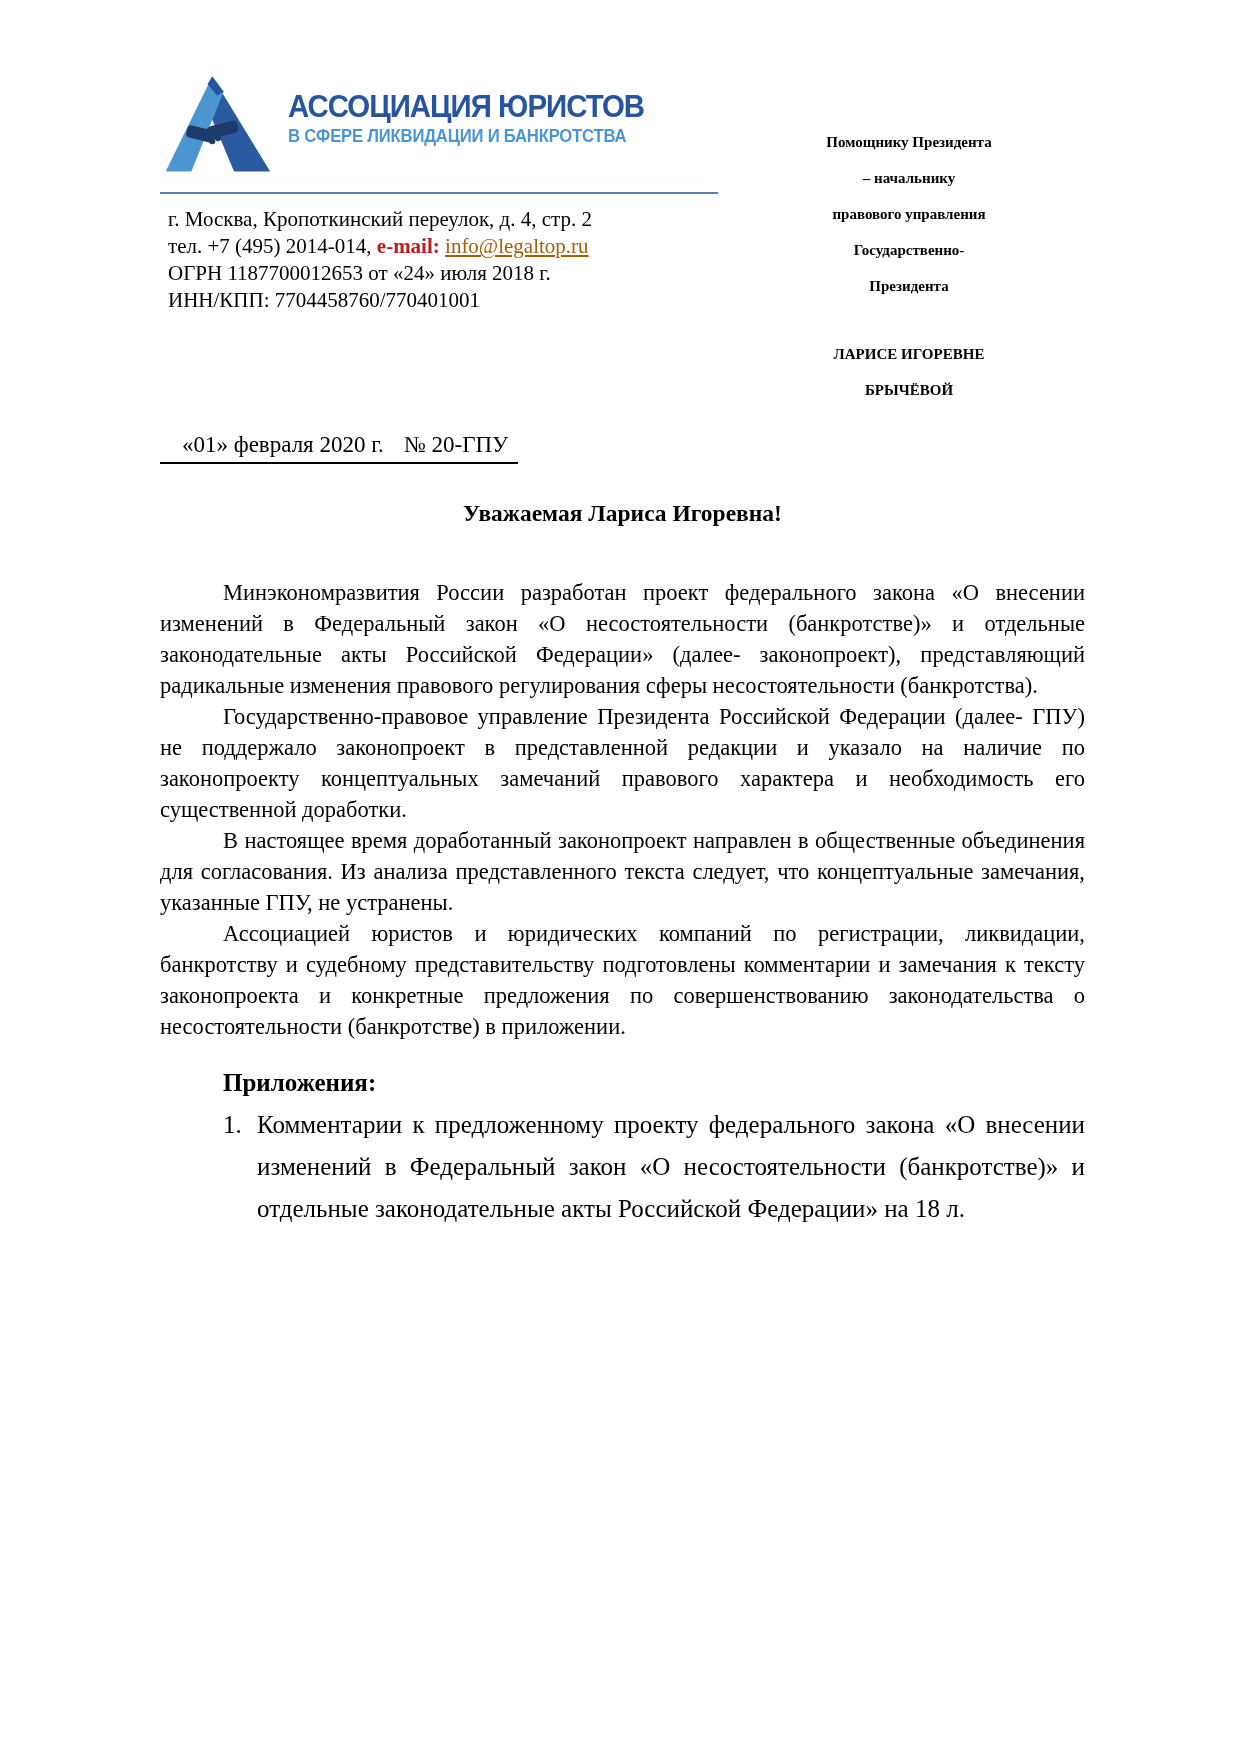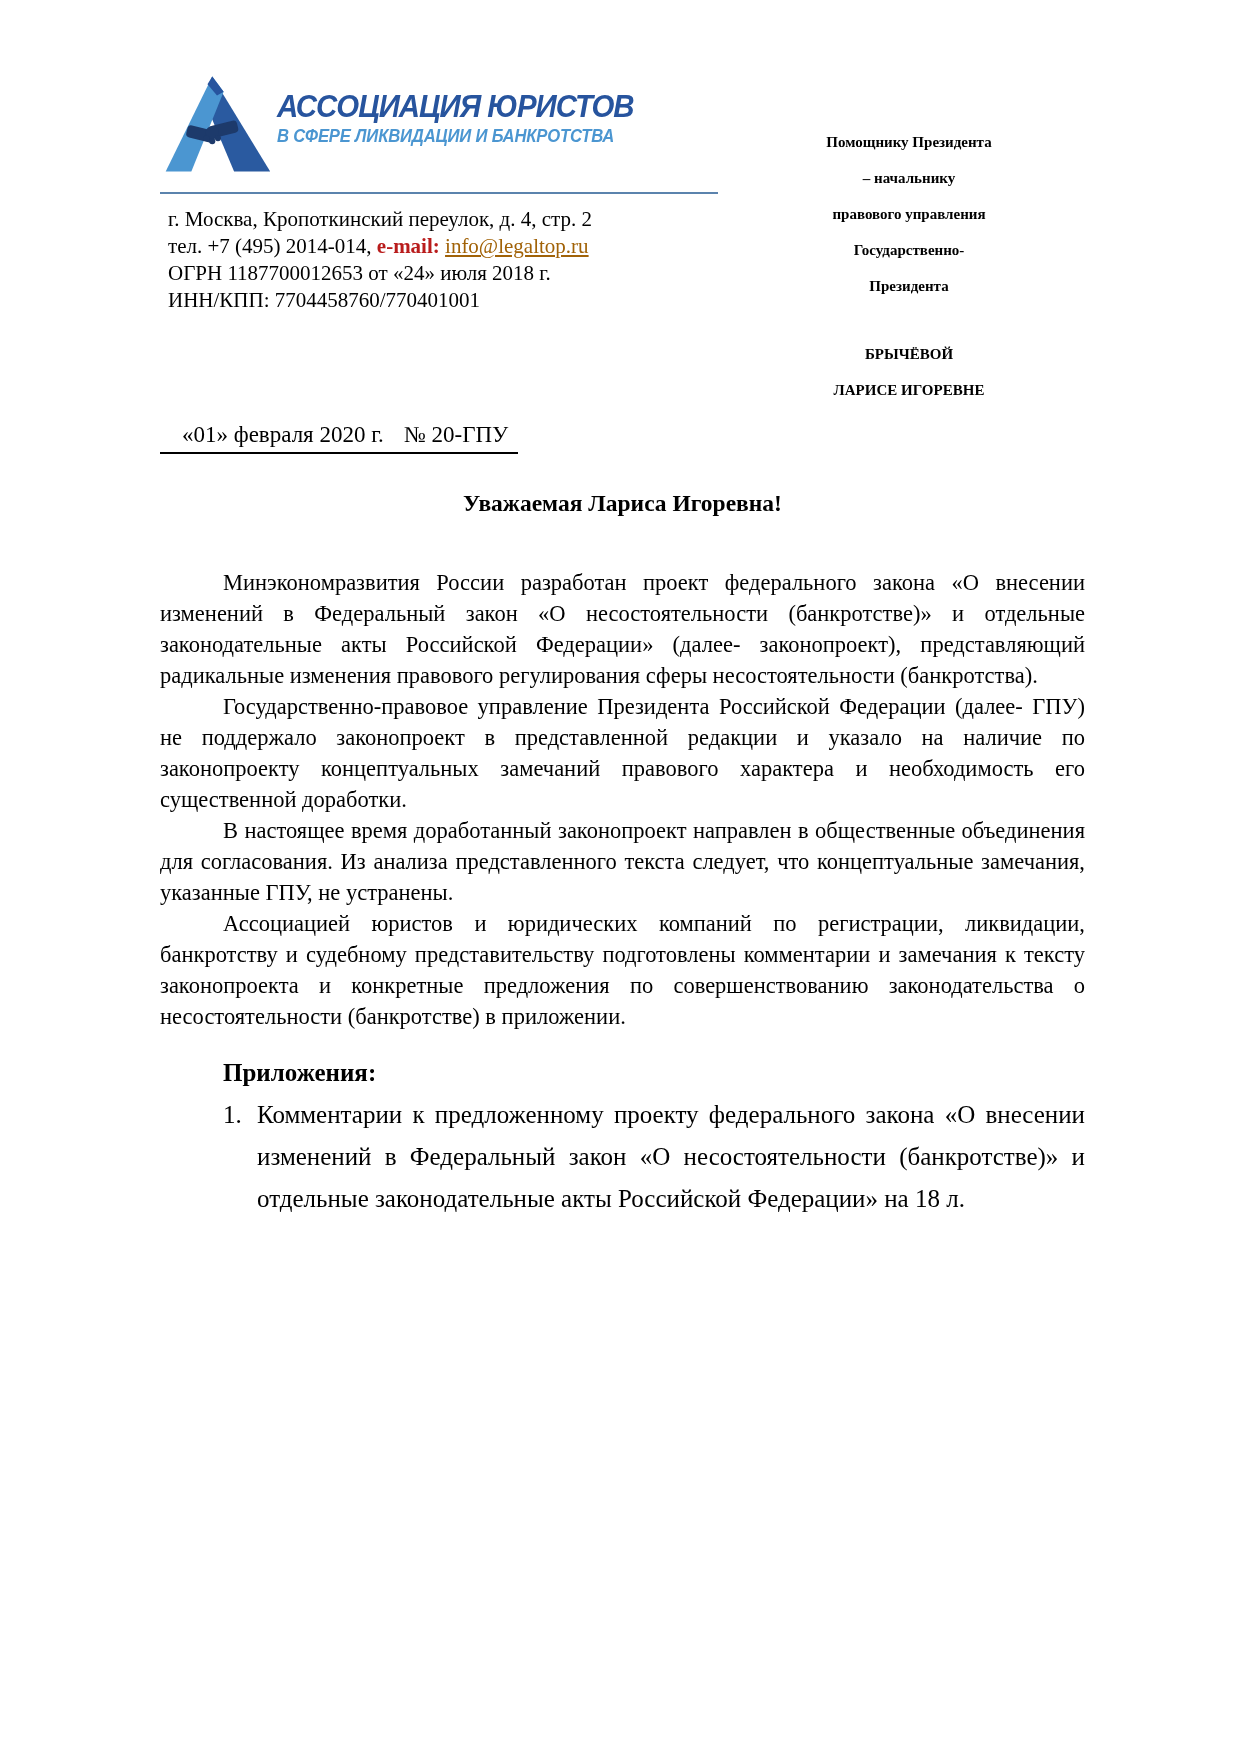--- a/index.html
+++ b/index.html
@@ -15,21 +15,21 @@
     color: #000000;
     overflow: hidden;
   }
 
   
   .header { display: flex; justify-content: space-between; }
   .header-left { width: 560px; flex: none; }
 
   .logo { display: flex; align-items: flex-start; }
   .logo-icon { width: 114px; height: 106px; flex: none; }
-  .logo-textcol { margin: 16px 0 0 3px; font-family: "Liberation Sans", sans-serif; font-style: italic; }
+  .logo-textcol { margin: 16px 0 0 14px; font-family: "Liberation Sans", sans-serif; }
   .logo-title {
     font-size: 30px; font-weight: 700; letter-spacing: -1px;
     color: #27549e; transform: scale(0.98, 1.06); transform-origin: left top;
     white-space: nowrap;
   }
   .logo-subtitle {
     font-size: 17px; font-weight: 700; letter-spacing: -0.2px;
     color: #4b96d1; margin-top: 4px; transform: scale(0.98, 1.04);
     transform-origin: left top; white-space: nowrap;
   }
@@ -44,20 +44,21 @@
     width: 352px; flex: none; padding-top: 52px;
     font-size: 15px; font-weight: 700; line-height: 36px; text-align: center;
   }
   .recipient-name { margin-top: 32px; }
 
   
   .date-line { margin-top: 14px; font-size: 23px; }
   .date-underline {
     display: inline-block; border-bottom: 2px solid #000;
     padding: 0 10px 4px 22px;
+    margin-top: 10px;
   }
   .refno { margin-left: 20px; }
 
   
   .salutation {
     margin-top: 36px; text-align: center;
     font-size: 23.5px; font-weight: 700;
   }
   .body-text { margin-top: 50px; font-size: 22.5px; line-height: 31px; text-align: justify; }
   .body-text p { margin: 0; text-indent: 63px; }
@@ -113,22 +114,22 @@
 
     <div class="header-right">
       <div class="recipient-title">
         <div>Помощнику Президента</div>
         <div>– начальнику</div>
         <div>правового управления</div>
         <div>Государственно-</div>
         <div>Президента</div>
       </div>
       <div class="recipient-name">
+        <div>ЛАРИСЕ ИГОРЕВНЕ</div>
         <div>БРЫЧЁВОЙ</div>
-        <div>ЛАРИСЕ ИГОРЕВНЕ</div>
       </div>
     </div>
   </div>
 
   <div class="date-line">
     <span class="date-underline"><span>«01» февраля 2020 г.</span><span class="refno">№ 20-ГПУ</span></span>
   </div>
 
   <div class="salutation">Уважаемая Лариса Игоревна!</div>
 

